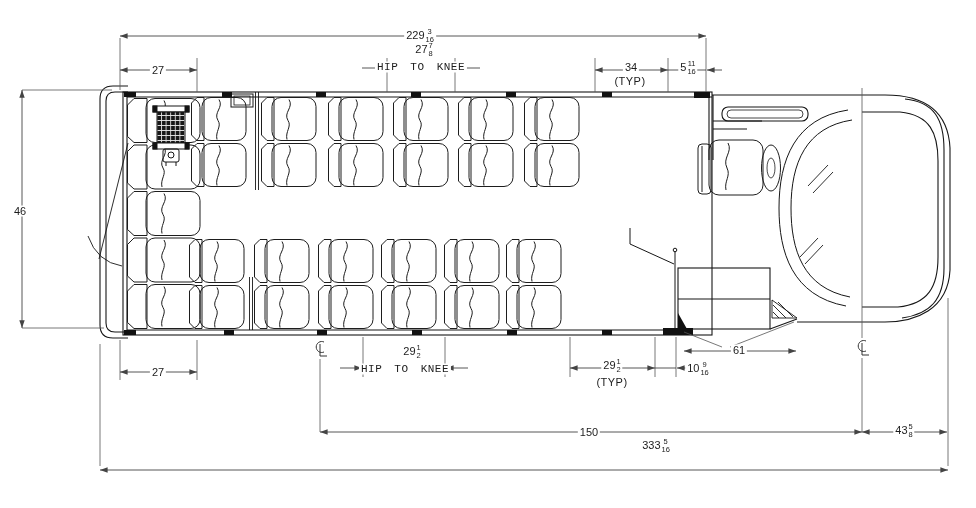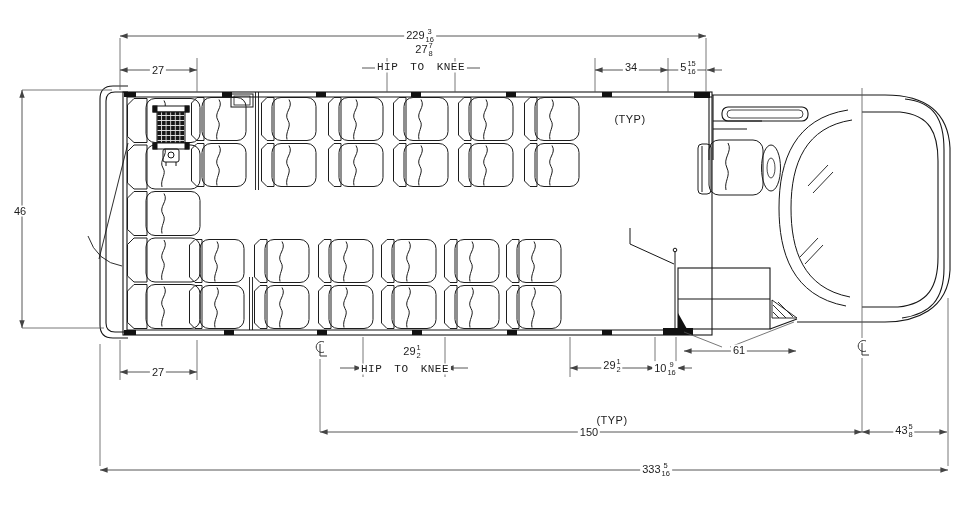--- a/index.html
+++ b/index.html
@@ -3,21 +3,21 @@
 <meta charset="utf-8">
 <style>
   html,body{margin:0;padding:0;background:#fff;}
   #canvas{position:relative;width:976px;height:508px;background:#fff;overflow:hidden;
           font-family:"Liberation Sans","DejaVu Sans",sans-serif;color:#1c1c1c;}
   svg{position:absolute;left:0;top:0;}
   .lbl{position:absolute;transform:translate(-50%,-50%);background:#fff;padding:0 2px;
        font-size:11px;line-height:1;white-space:nowrap;display:flex;align-items:center;gap:1px;color:#1c1c1c;}
   .frac{display:inline-flex;flex-direction:column;align-items:center;font-size:7.5px;line-height:1.05;}
   .kn{word-spacing:5px;letter-spacing:0.5px;font-family:Liberation Mono, monospace;}
-  .typ{letter-spacing:0.5px;margin-top:38px;}
+  .typ{letter-spacing:0.5px;}
 </style>
 </head>
 <body>
 
 <div id="canvas">
 
 <svg width="976" height="508" viewBox="0 0 976 508">
   <defs>
     <marker id="ae" markerWidth="9" markerHeight="6" refX="8.5" refY="3" orient="auto">
       <path d="M0 0 L8.5 3 L0 6 Z" fill="#444"></path>
@@ -251,21 +251,21 @@
 <div class="lbl" style="left:631px;top:67px">
   <span>34</span>
 </div>
 <div class="lbl typ" style="left:630px;top:81px">
   <span>(TYP)</span>
 </div>
 
 <div class="lbl" style="left:688px;top:68px">
   <span>5</span>
   <span class="frac">
-        <span>15</span>
+        <span>11</span>
         <span>16</span>
       </span>
 </div>
 
 <div class="lbl" style="left:158px;top:70px">
   <span>27</span>
 </div>
 
 <div class="lbl" style="left:20px;top:211px">
   <span>46</span>
@@ -290,21 +290,21 @@
   <span>29</span>
   <span class="frac">
         <span>1</span>
         <span>2</span>
       </span>
 </div>
 <div class="lbl typ" style="left:612px;top:382px">
   <span>(TYP)</span>
 </div>
 
-<div class="lbl" style="left:665px;top:369px">
+<div class="lbl" style="left:698px;top:369px">
   <span>10</span>
   <span class="frac">
         <span>9</span>
         <span>16</span>
       </span>
 </div>
 
 <div class="lbl" style="left:739px;top:350px">
   <span>61</span>
 </div>
@@ -314,21 +314,21 @@
 </div>
 
 <div class="lbl" style="left:904px;top:431px">
   <span>43</span>
   <span class="frac">
         <span>5</span>
         <span>8</span>
       </span>
 </div>
 
-<div class="lbl" style="left:656px;top:470px">
+<div class="lbl" style="left:656px;top:446px">
   <span>333</span>
   <span class="frac">
         <span>5</span>
         <span>16</span>
       </span>
 </div>
 
 </div>
 
 </body></html>

